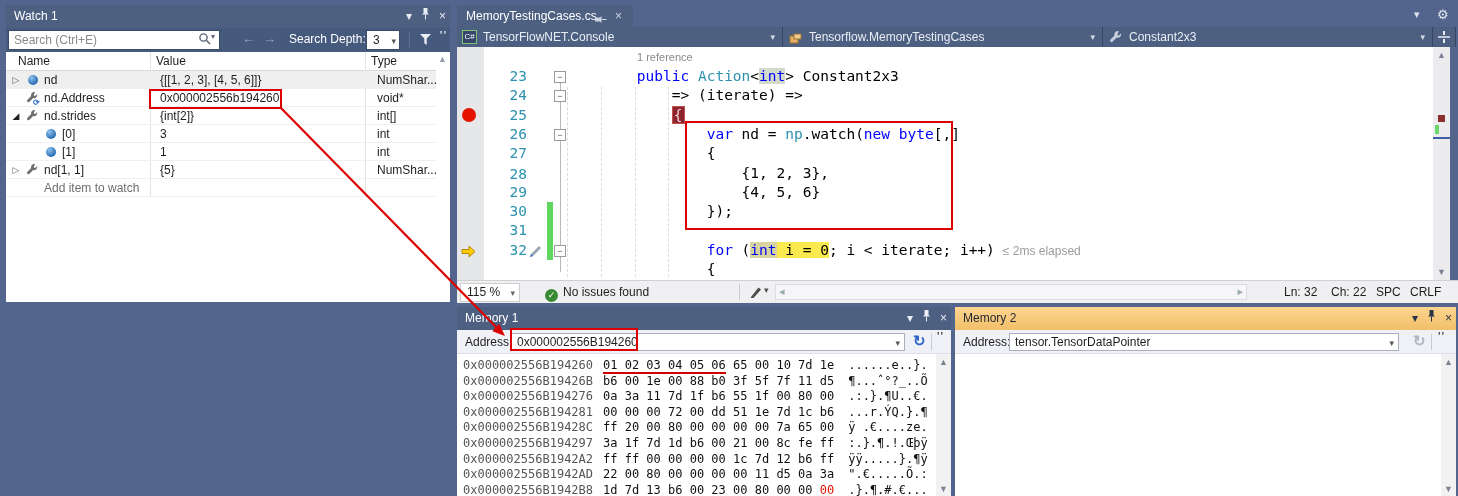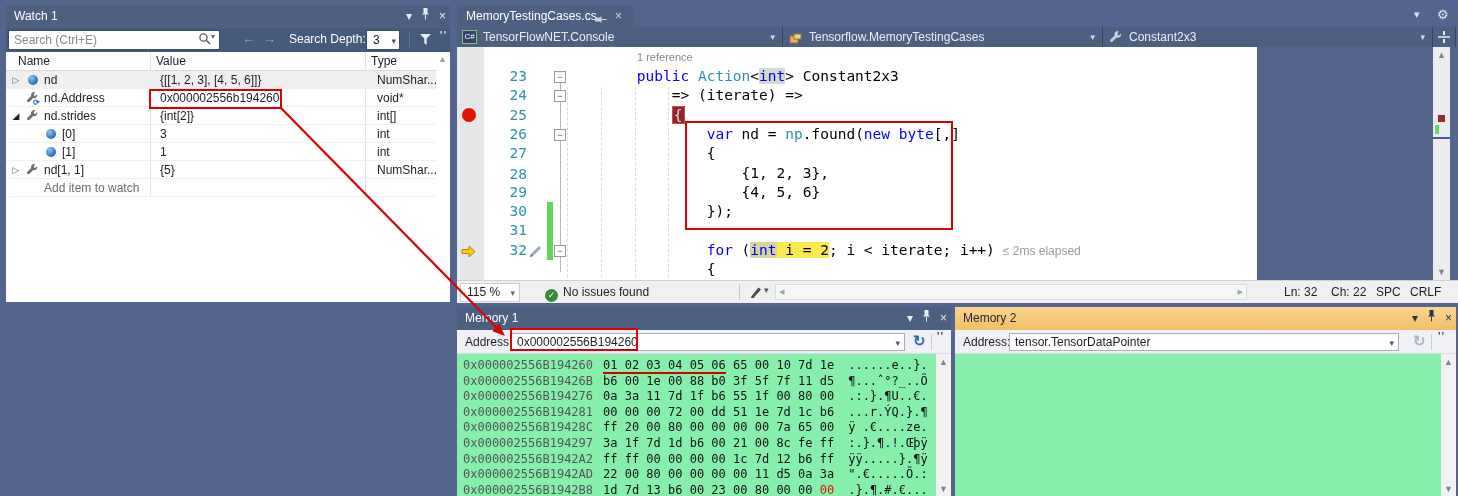--- a/index.html
+++ b/index.html
@@ -1,19 +1,19 @@
 <!DOCTYPE html>
 <html><head>
 <meta charset="utf-8">
 <style>
   * { margin:0; padding:0; box-sizing:border-box; }
   html,body { width:1458px; height:496px; overflow:hidden; }
   body { font-family:"Liberation Sans", sans-serif; background:#53658C; position:relative; }
   .abs { position:absolute; }
-  .win { position:absolute; background:#86efac; }
+  .win { position:absolute; background:#ffffff; }
   .titlebar { position:absolute; left:0; top:0; right:0; height:23px; background:#4D6082; color:#fff;
               font-size:12px; line-height:23px; padding-left:8px; }
   .titlebar.active { background:linear-gradient(#FBD591,#F2BF67); color:#1e2433; }
   .tb-icons { position:absolute; right:4px; top:0; height:23px; display:flex; align-items:center; gap:9px; }
   .tb-icons span { cursor:default; font-size:12px; }
   .winbtn { color:#E8ECF4; } .titlebar.active .winbtn { color:#2b3346; }
   .toolbar-dark { position:absolute; left:0; top:23px; right:0; height:24px; background:#465A7D; }
   .toolbar-light { position:absolute; left:0; top:23px; right:0; height:24px; background:#EFF1F6; border-bottom:1px solid #D9DEE7; }
   .searchbox { position:absolute; left:2px; top:2px; width:212px; height:20px; background:#fff; border:1px solid #3B4C6B;
                font-size:12px; color:#1e1e1e; padding:0 22px 0 5px; font-family:"Liberation Sans",sans-serif; }
@@ -30,21 +30,21 @@
             background:radial-gradient(circle at 35% 30%, #8fc4ee, #2a6db4 70%); }
   .iconholder { position:absolute; top:2px; width:14px; height:14px; }
   .placeholder-row { color:#6e6e6e; }
   
   .tab { position:absolute; left:457px; top:5px; width:176px; height:22px; background:#4D6082; color:#fff;
          font-size:12px; line-height:22px; padding-left:9px; }
   .navbar { position:absolute; left:457px; top:27px; width:999px; height:20px; background:#4D6082; display:flex; }
   .navsec { height:20px; color:#E9EDF5; font-size:12px; line-height:20px; border-right:1px solid rgba(10,20,40,.35);
             position:relative; padding-left:26px; }
   .navsec .ddar { position:absolute; right:7px; top:0; font-size:9px; color:#D5DCE8; }
-  .code-area { position:absolute; left:457px; top:47px; width:800px; height:233px; background:#fff; overflow:hidden; }
+  .code-area { position:absolute; left:457px; top:47px; width:976px; height:233px; background:#fff; overflow:hidden; }
   .indmargin { position:absolute; left:0; top:0; width:27px; height:233px; background:#E6E7E8; }
   .lnum { position:absolute; left:27px; width:43px; text-align:right; color:#2B91AF;
           font-family:"DejaVu Sans Mono",monospace; font-size:14.5px; height:19.3px; line-height:19.3px; }
   .codeline { position:absolute; left:110px; height:19.3px; line-height:19.3px; white-space:pre;
               font-family:"DejaVu Sans Mono",monospace; font-size:14.5px; color:#000; }
   .kw { color:#0000FF; } .ty { color:#2B91AF; }
   .hl1 { background:#D4DACA; } .hl2 { background:#D8D4A0; } .hl3 { background:#FAE94F; }
   .bpstmt { background:#8E2430; color:#F3D5D5; border:1px solid #C05050; padding:0 1px; }
   .codelens { position:absolute; left:180px; top:4px; font-size:11px; color:#8a8a8a; }
   .perftip { font-family:"Liberation Sans",sans-serif; font-size:12px; color:#9b9b9b; margin-left:8px; }
@@ -232,41 +232,41 @@
       <div class="foldbox" style="top: 24px;">−</div>
       <pre class="codeline" style="top: 20px;"><span>        </span><span class="kw">public </span><span class="ty">Action</span><span>&lt;</span><span class="kw hl1">int</span><span>&gt;</span><span> Constant2x3</span></pre>
       <div class="lnum" style="top: 39.3px;">24</div>
       <div class="foldbox" style="top: 43.3px;">−</div>
       <pre class="codeline" style="top: 39.3px;"><span>            =&gt; (iterate) =&gt;</span></pre>
       <div class="lnum" style="top: 58.6px;">25</div>
       <div class="bpdot" style="top: 61.1px;"></div>
       <pre class="codeline" style="top: 58.6px;"><span>            </span><span class="bpstmt">{</span></pre>
       <div class="lnum" style="top: 77.9px;">26</div>
       <div class="foldbox" style="top: 81.9px;">−</div>
-      <pre class="codeline" style="top: 77.9px;"><span>                </span><span class="kw">var</span><span> nd = </span><span class="ty">np</span><span>.found(</span><span class="kw">new</span><span> </span><span class="kw">byte</span><span>[,]</span></pre>
+      <pre class="codeline" style="top: 77.9px;"><span>                </span><span class="kw">var</span><span> nd = </span><span class="ty">np</span><span>.watch(</span><span class="kw">new</span><span> </span><span class="kw">byte</span><span>[,]</span></pre>
       <div class="lnum" style="top: 97.2px;">27</div>
       <pre class="codeline" style="top: 97.2px;"><span>                {</span></pre>
       <div class="lnum" style="top: 118px;">28</div>
       <pre class="codeline" style="top: 116.5px;"><span>                    {1, 2, 3},</span></pre>
       <div class="lnum" style="top: 135.8px;">29</div>
       <pre class="codeline" style="top: 135.8px; text-align: right;"><span>                    {4, 5, 6}</span></pre>
       <div class="lnum" style="top: 155.1px;">30</div>
       <pre class="codeline" style="top: 155.1px;"><span>                });</span></pre>
       <div class="lnum" style="top: 174.4px;">31</div>
       <pre class="codeline" style="top: 174.4px;"><span></span></pre>
       <div class="lnum" style="top: 193.7px;">32</div>
       <div class="foldbox" style="top: 197.7px;">−</div>
       <div class="abs" style="left: 4px; top: 196.7px;"><svg width="15" height="13" viewBox="0 0 15 13">
           <path d="M1 4.5h7V1l6 5.5-6 5.5V8.5H1z" fill="#FFCC00" stroke="#B8860B" stroke-width="1"></path>
         </svg></div>
       <div class="abs" style="left: 72px; top: 196.7px;"><svg width="14" height="14" viewBox="0 0 14 14">
           <path d="M1 13l3-1 8-8-2-2-8 8z" fill="#9aa4b2"></path>
           <path d="M4 12l-3 1 1-3z" fill="#3E79C4"></path>
         </svg></div>
-      <pre class="codeline" style="top: 193.7px;"><span>                </span><span class="kw">for</span><span> (</span><span class="kw hl2">int</span><span class="hl3"> i = 2</span><span>; i &lt; iterate; i++)</span><span class="perftip">≤ 2ms elapsed</span></pre>
+      <pre class="codeline" style="top: 193.7px;"><span>                </span><span class="kw">for</span><span> (</span><span class="kw hl2">int</span><span class="hl3"> i = 0</span><span>; i &lt; iterate; i++)</span><span class="perftip">≤ 2ms elapsed</span></pre>
       <div class="lnum" style="top: 213px; margin-top: 21px;">33</div>
       <pre class="codeline" style="top: 213px;"><span>                {</span></pre>
     </div>
 </div>
 
 <div class="editor-scroll">
   <span class="sbarrow" style="top:3px;">▲</span>
   <span class="sbarrow" style="bottom:3px;">▼</span>
   <div class="abs" style="left:5px;top:68px;width:7px;height:7px;background:#8B2E2E;"></div>
   <div class="abs" style="left:2px;top:78px;width:4px;height:9px;background:#6CD86C;"></div>

